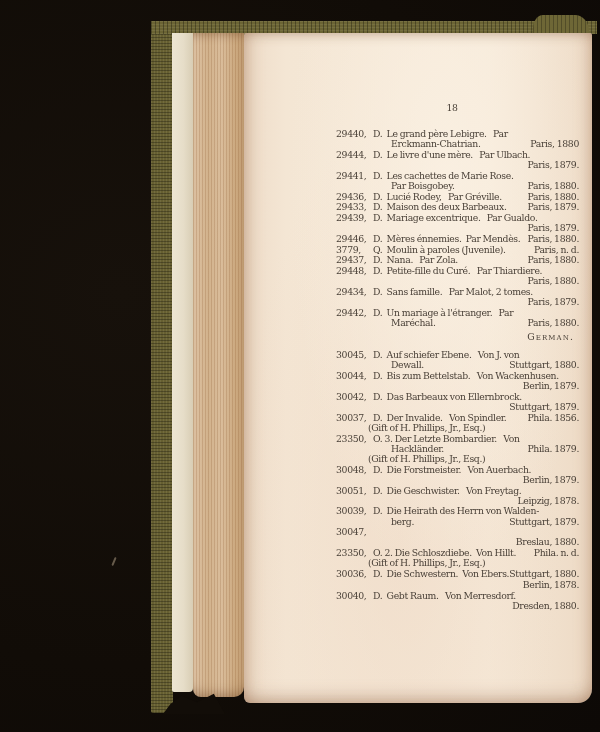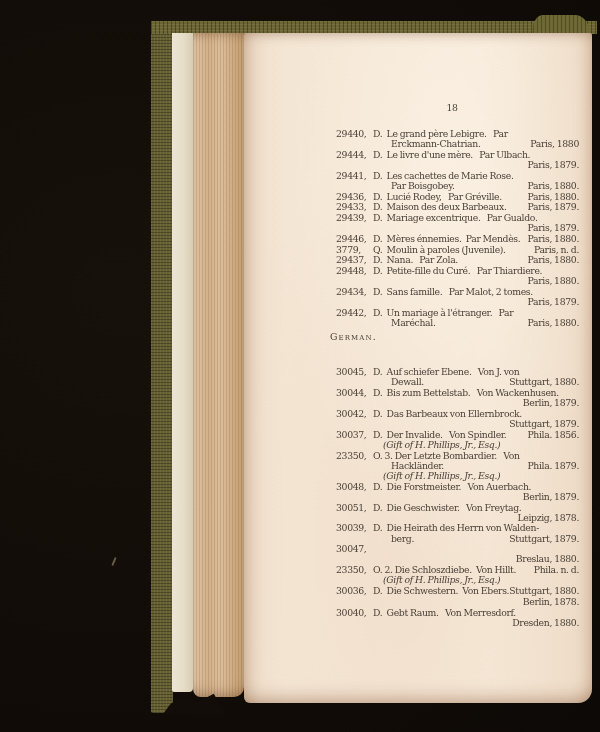--- a/index.html
+++ b/index.html
@@ -47,30 +47,30 @@
     border-radius:2px 2px 14px 6px;}
   .notch{position:absolute;left:163px;top:688px;width:62px;height:26px;background:#120d08;
     clip-path:polygon(0 100%, 100% 100%, 82% 22%, 55% 55%, 30% 30%, 12% 62%);}
   .dust-mark{position:absolute;left:113px;top:557px;width:2px;height:9px;
     background:rgba(205,185,155,.45);transform:rotate(22deg);border-radius:2px;}
   
   .textblock{position:absolute;left:92px;top:70px;width:244px;color:#4a4138;
     font-size:9.3px;letter-spacing:-0.35px;word-spacing:-0.5px;}
   .pageno{height:11px;line-height:10px;text-align:center;transform:translateX(-6px);
     margin-bottom:15px;}
-  .heading{height:11px;line-height:10px;text-align:left;font-variant:small-caps;
-    letter-spacing:1.1px;margin:4px 0 24px 0;transform:translateX(-6px);}
+  .heading{height:11px;line-height:10px;text-align:right;font-variant:small-caps;
+    letter-spacing:1.1px;margin:4px 0 7px 0;transform:translateX(-6px);}
   .entry{margin-bottom:0.6px;}
   .row{position:relative;height:10.15px;}
   .row span{line-height:10px;white-space:pre;display:block;}
   .num{position:absolute;left:0;top:0;width:33px;}
   .body{position:absolute;top:0;text-align:center;}
   .i0{left:37px;}
   .i1{left:55px;}
-  .i2{left:47px;font-style:italic;}
+  .i2{left:32px;}
   .imprint{position:absolute;right:1px;top:0;}
 </style>
 </head>
 <body>
 
 <div class="scene">
   <div class="cover-left"></div>
   <div class="cover-top"></div>
   <div class="cover-bump"></div>
   <div class="endpaper"></div>

